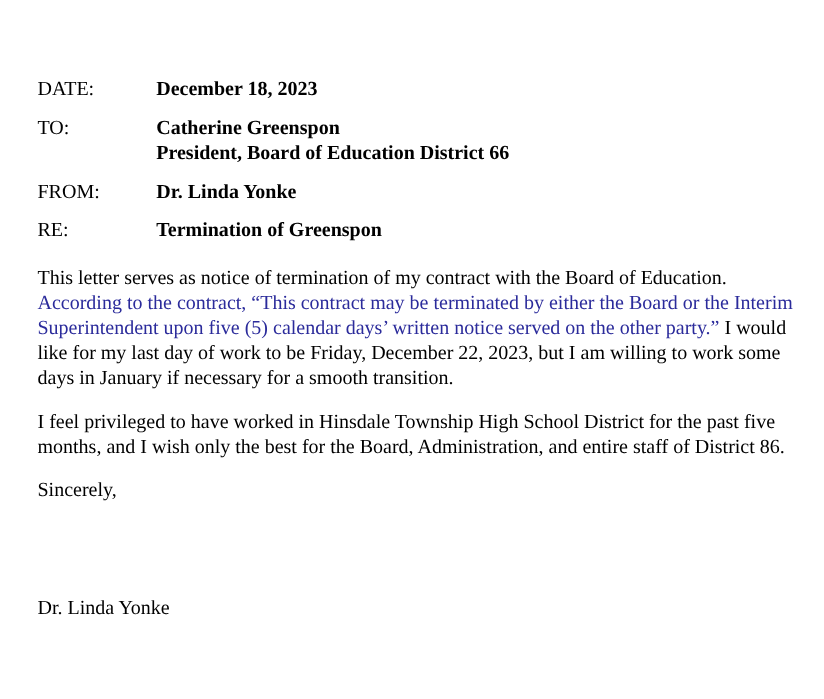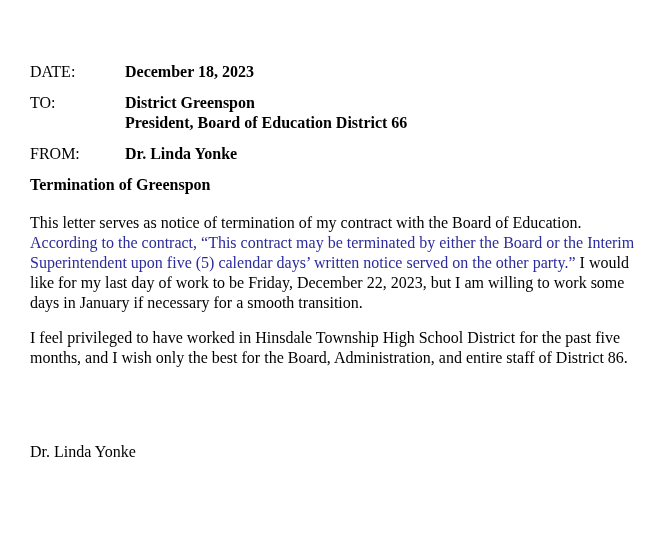--- a/index.html
+++ b/index.html
@@ -56,40 +56,42 @@
     <div class="field-row">
       <div class="field-label">DATE:</div>
       <div class="field-value">
         <div>December 18, 2023</div>
       </div>
     </div>
 
     <div class="field-row">
       <div class="field-label">TO:</div>
       <div class="field-value">
-        <div>District Greenspon</div>
+        <div>Catherine Greenspon</div>
         <div>President, Board of Education District 66</div>
       </div>
     </div>
 
     <div class="field-row">
       <div class="field-label">FROM:</div>
       <div class="field-value">
         <div>Dr. Linda Yonke</div>
       </div>
     </div>
 
     <div class="field-row">
+      <div class="field-label">RE:</div>
       <div class="field-value">
         <div>Termination of Greenspon</div>
       </div>
     </div>
 
   </div>
 
   <p class="para para-first"><span>This letter serves as notice of termination of my contract with the Board of Education. </span><span class="quote">According to the contract, “This contract may be terminated by either the Board or the Interim Superintendent upon five (5) calendar days’ written notice served on the other party.”</span><span>  I would like for my last day of work to be Friday, December 22, 2023, but I am willing to work some days in January if necessary for a smooth transition.</span></p>
 
   <p class="para">I feel privileged to have worked in Hinsdale Township High School District for the past five months, and I wish only the best for the Board, Administration, and entire staff of District 86.</p>
 
+  <p class="para">Sincerely,</p>
 
   <p class="para signature">Dr. Linda Yonke</p>
 
 </div>
 
 </body></html>

